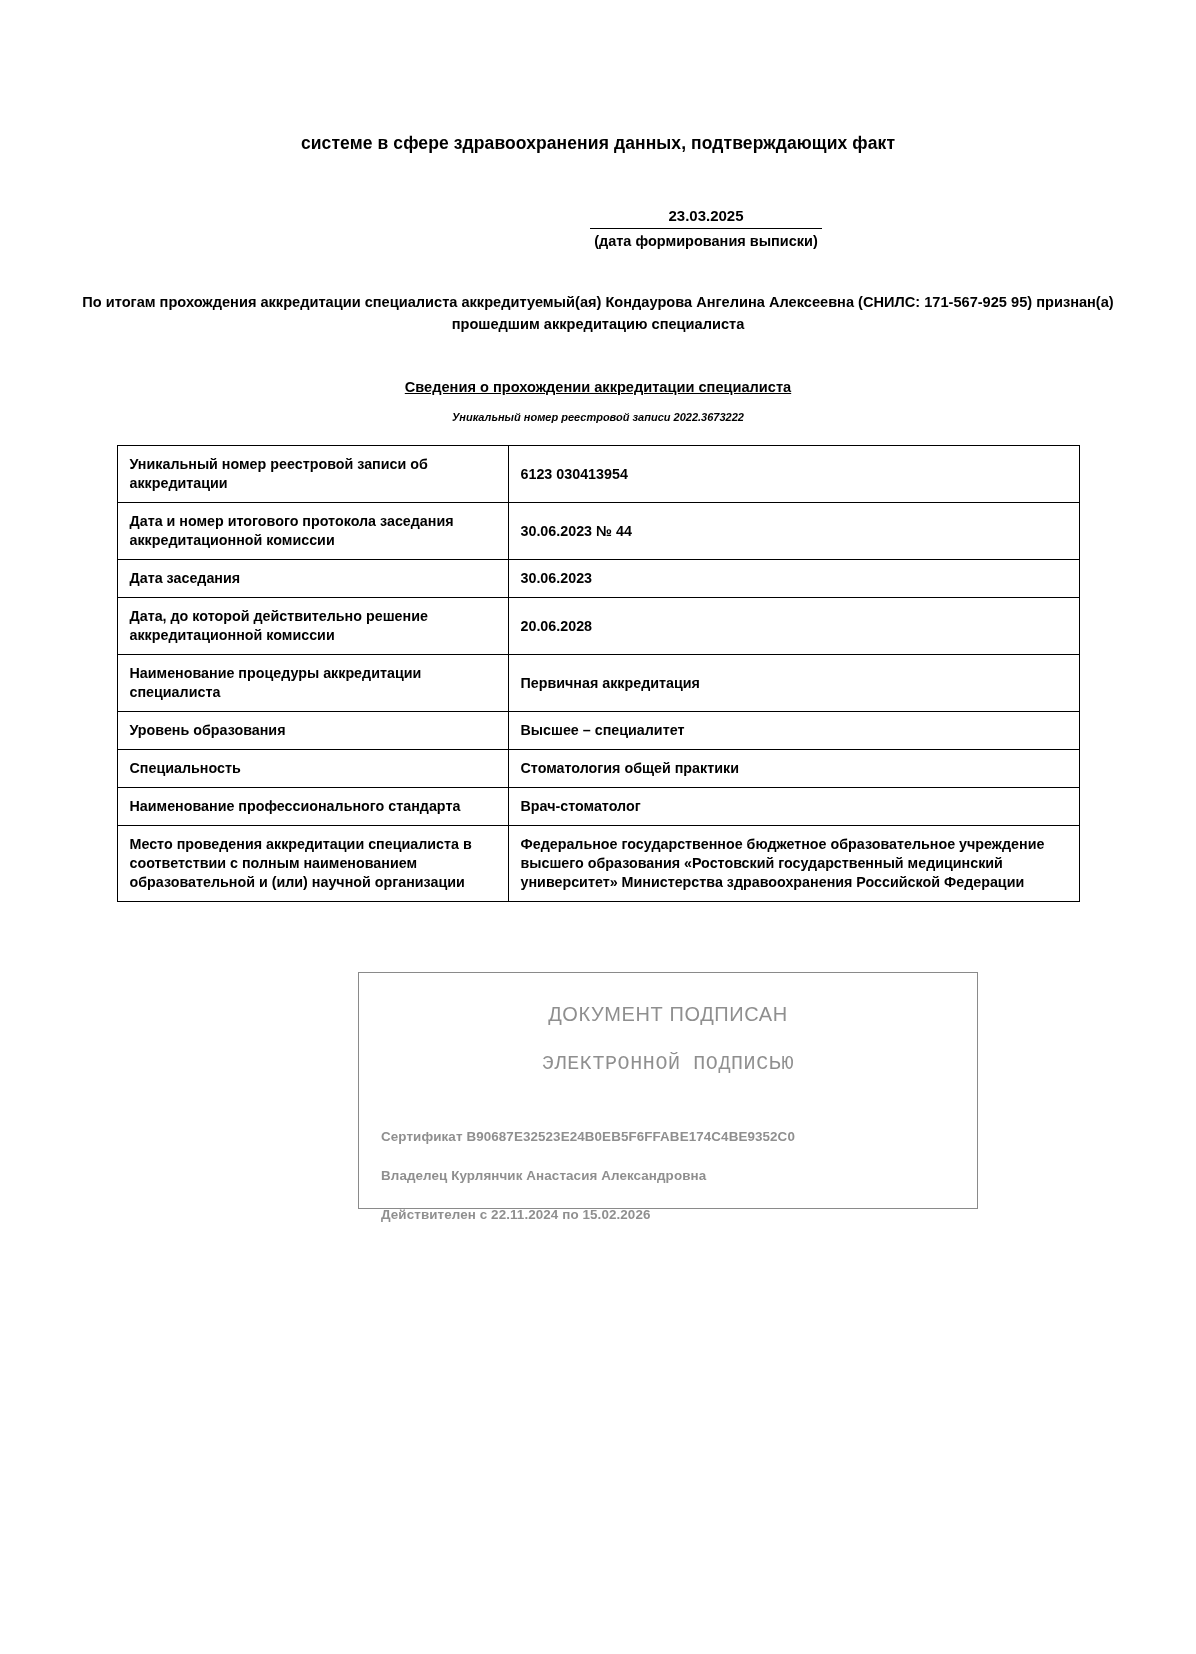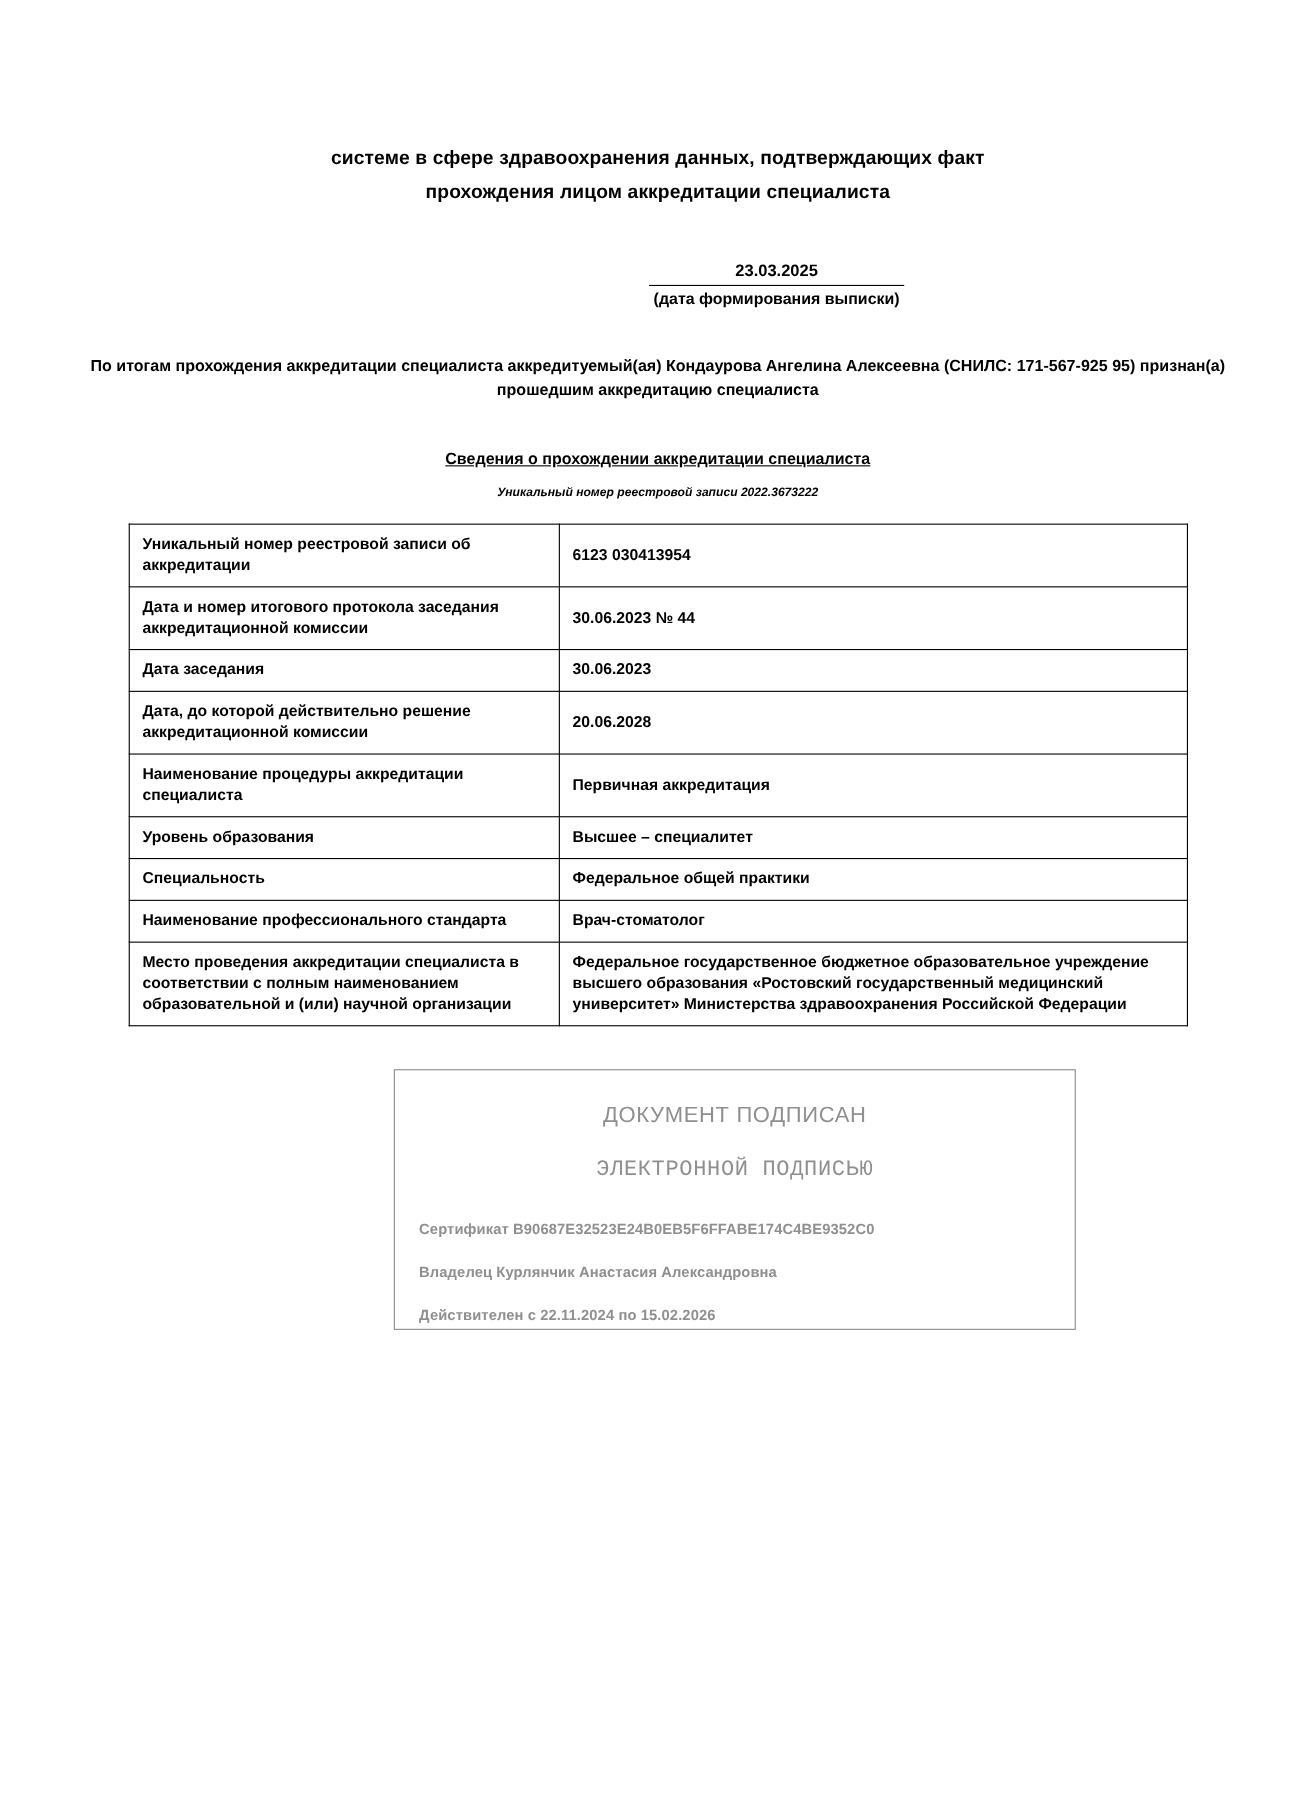--- a/index.html
+++ b/index.html
@@ -127,39 +127,38 @@
   .sign-title {
     text-align: center;
     font-size: 20px;
     font-weight: normal;
     letter-spacing: 0.6px;
     line-height: 30px;
   }
   .sign-title .l1 { display: block; margin-top: 26px; }
   .sign-title .l2 { display: block; margin-top: 20px; font-family: Liberation Mono, monospace; }
   .sign-details {
-    margin-top: 28px;
+    margin-top: 47px;
     padding-left: 22px;
   }
   .sign-details .row {
     font-size: 13.4px;
     font-weight: bold;
     line-height: 22px;
     margin-bottom: 17px;
     letter-spacing: 0.1px;
   }
 </style>
 </head>
 <body>
 
 <div class="page">
 
   <h1 class="doc-title">
     <span class="line">системе в сфере здравоохранения данных, подтверждающих факт</span>
-    <span class="line">прохождения лицом аккредитации специалиста</span>
   </h1>
 
   <div class="date-block">
     <span class="date-value">23.03.2025</span>
     <span class="date-caption">(дата формирования выписки)</span>
   </div>
 
   <p class="intro">По итогам прохождения аккредитации специалиста аккредитуемый(ая) Кондаурова Ангелина Алексеевна (СНИЛС: 171-567-925 95) признан(а) прошедшим аккредитацию специалиста</p>
 
   <div class="section-heading">Сведения о прохождении аккредитации специалиста</div>
@@ -187,21 +186,21 @@
       <tr>
         <td class="label">Наименование процедуры аккредитации специалиста</td>
         <td class="value">Первичная аккредитация</td>
       </tr>
       <tr>
         <td class="label">Уровень образования</td>
         <td class="value">Высшее – специалитет</td>
       </tr>
       <tr>
         <td class="label">Специальность</td>
-        <td class="value">Федеральное общей практики</td>
+        <td class="value">Стоматология общей практики</td>
       </tr>
       <tr>
         <td class="label">Наименование профессионального стандарта</td>
         <td class="value">Врач-стоматолог</td>
       </tr>
       <tr>
         <td class="label">Место проведения аккредитации специалиста в соответствии с полным наименованием образовательной и (или) научной организации</td>
         <td class="value">Федеральное государственное бюджетное образовательное учреждение высшего образования «Ростовский государственный медицинский университет» Министерства здравоохранения Российской Федерации</td>
       </tr>
     </tbody>

